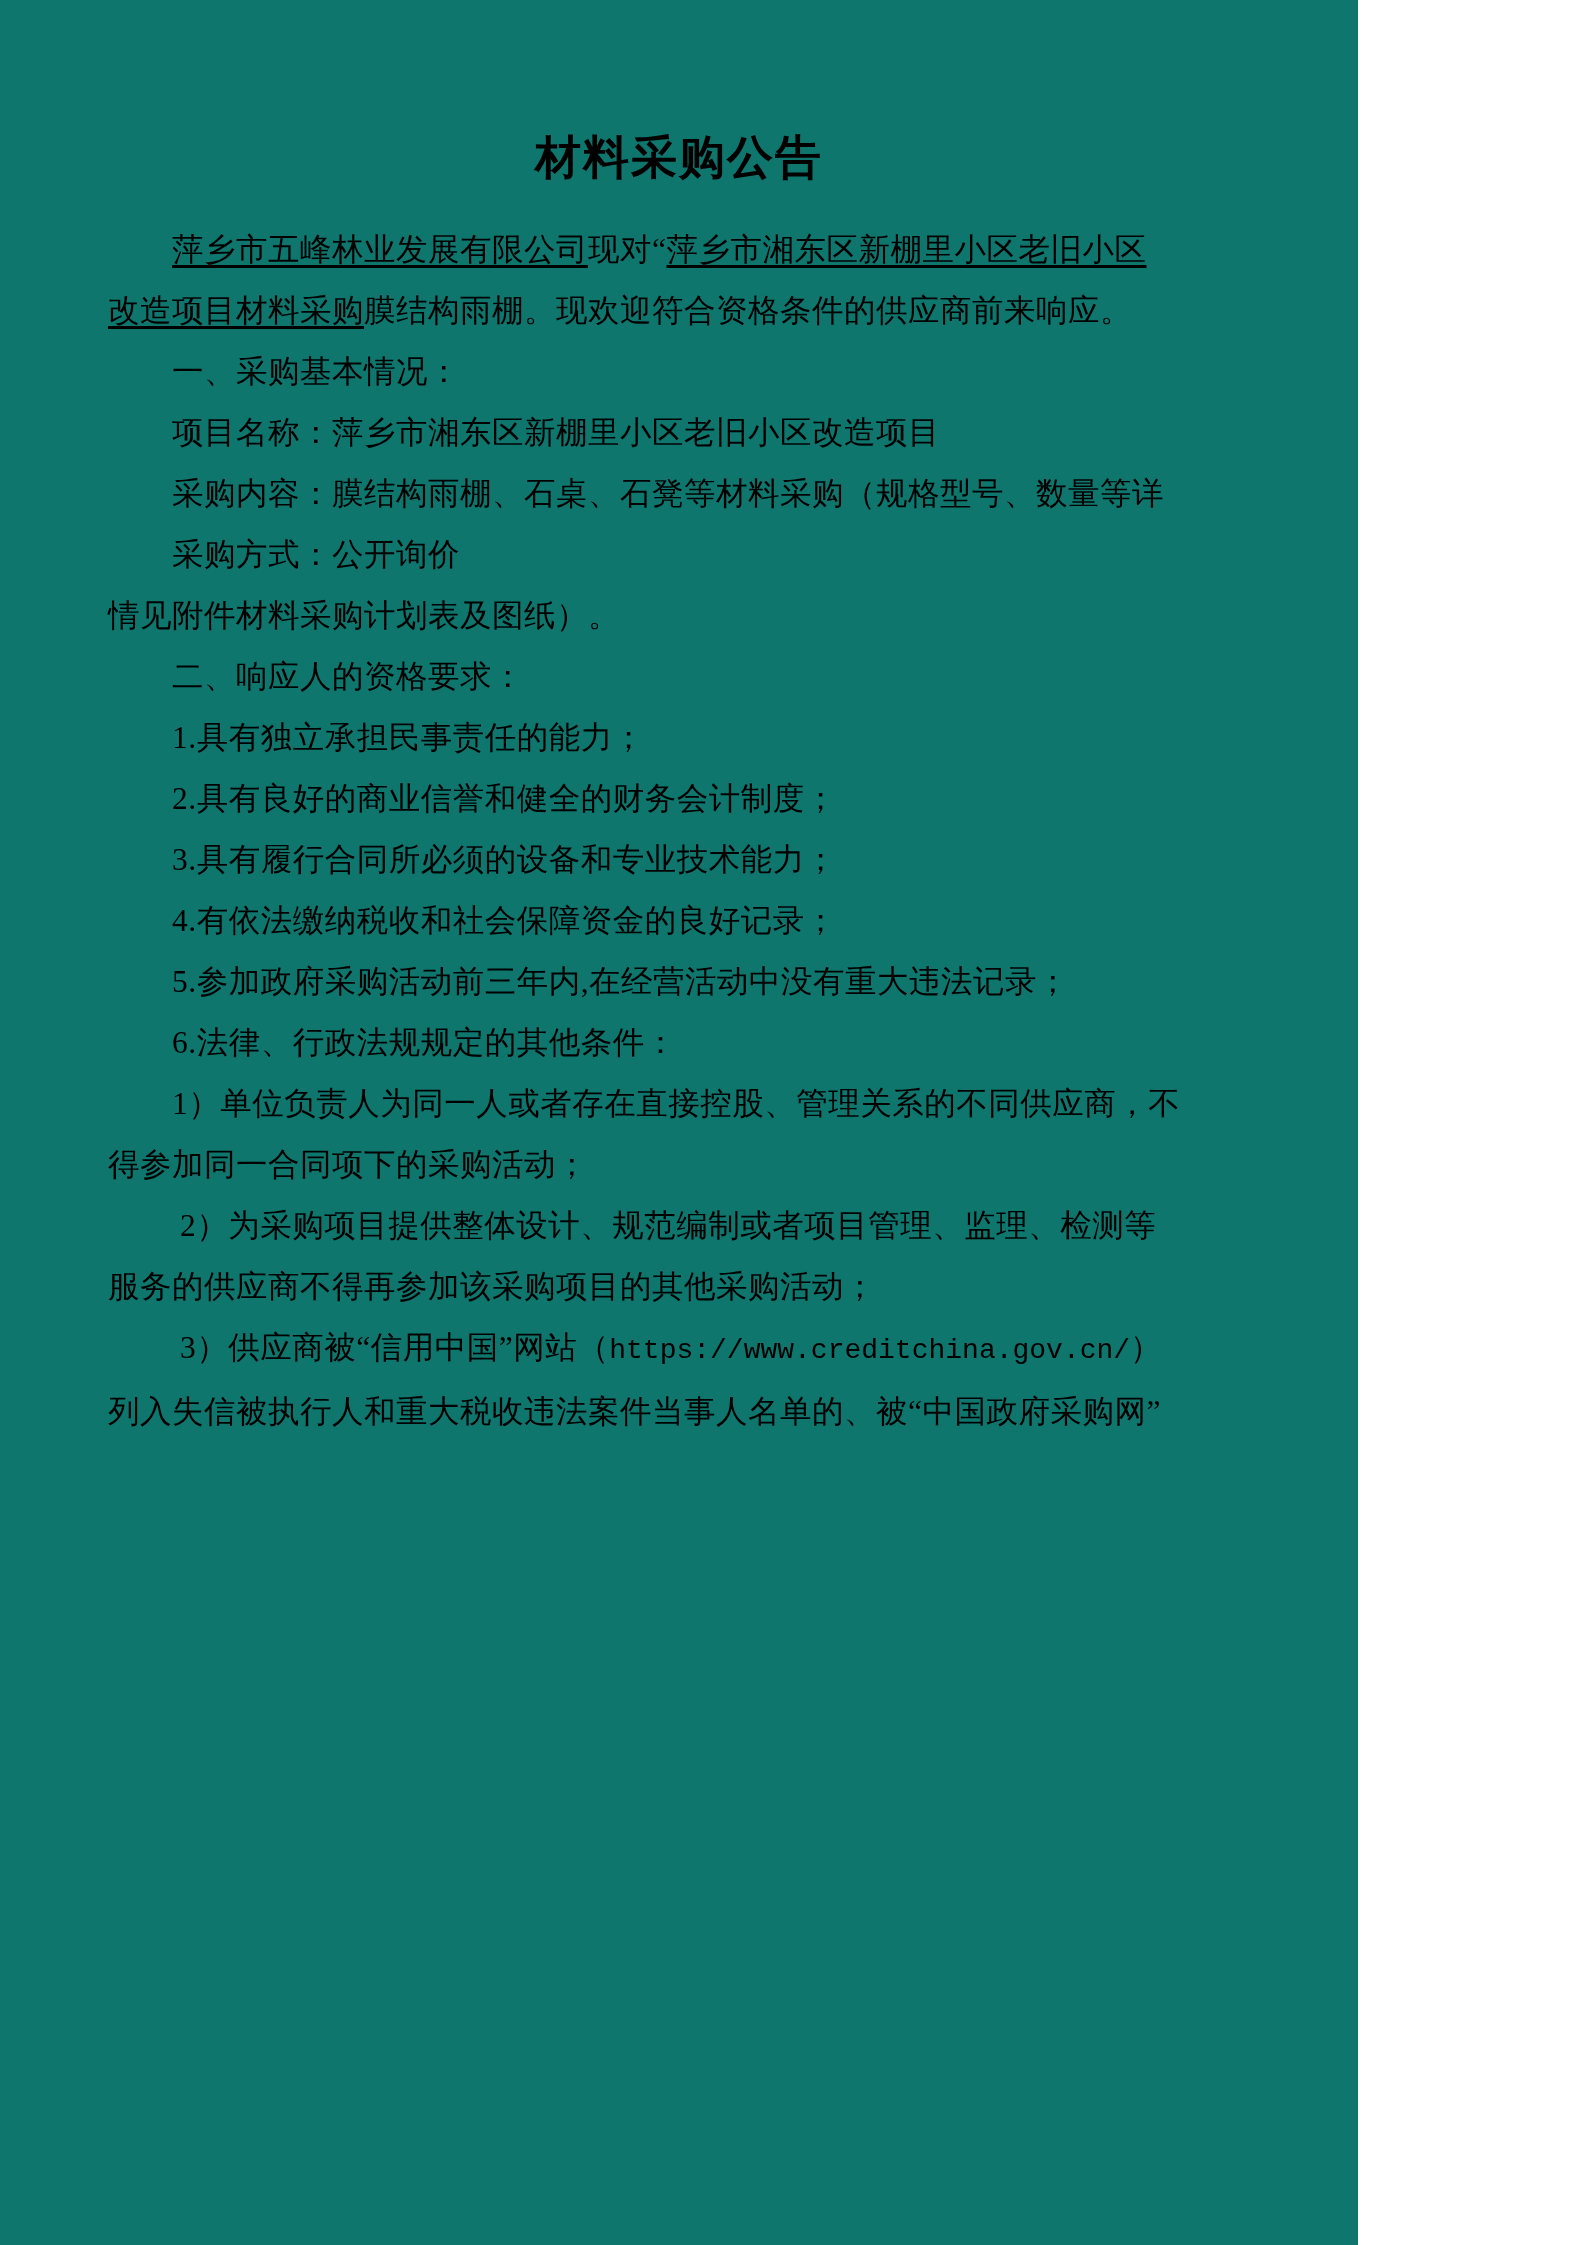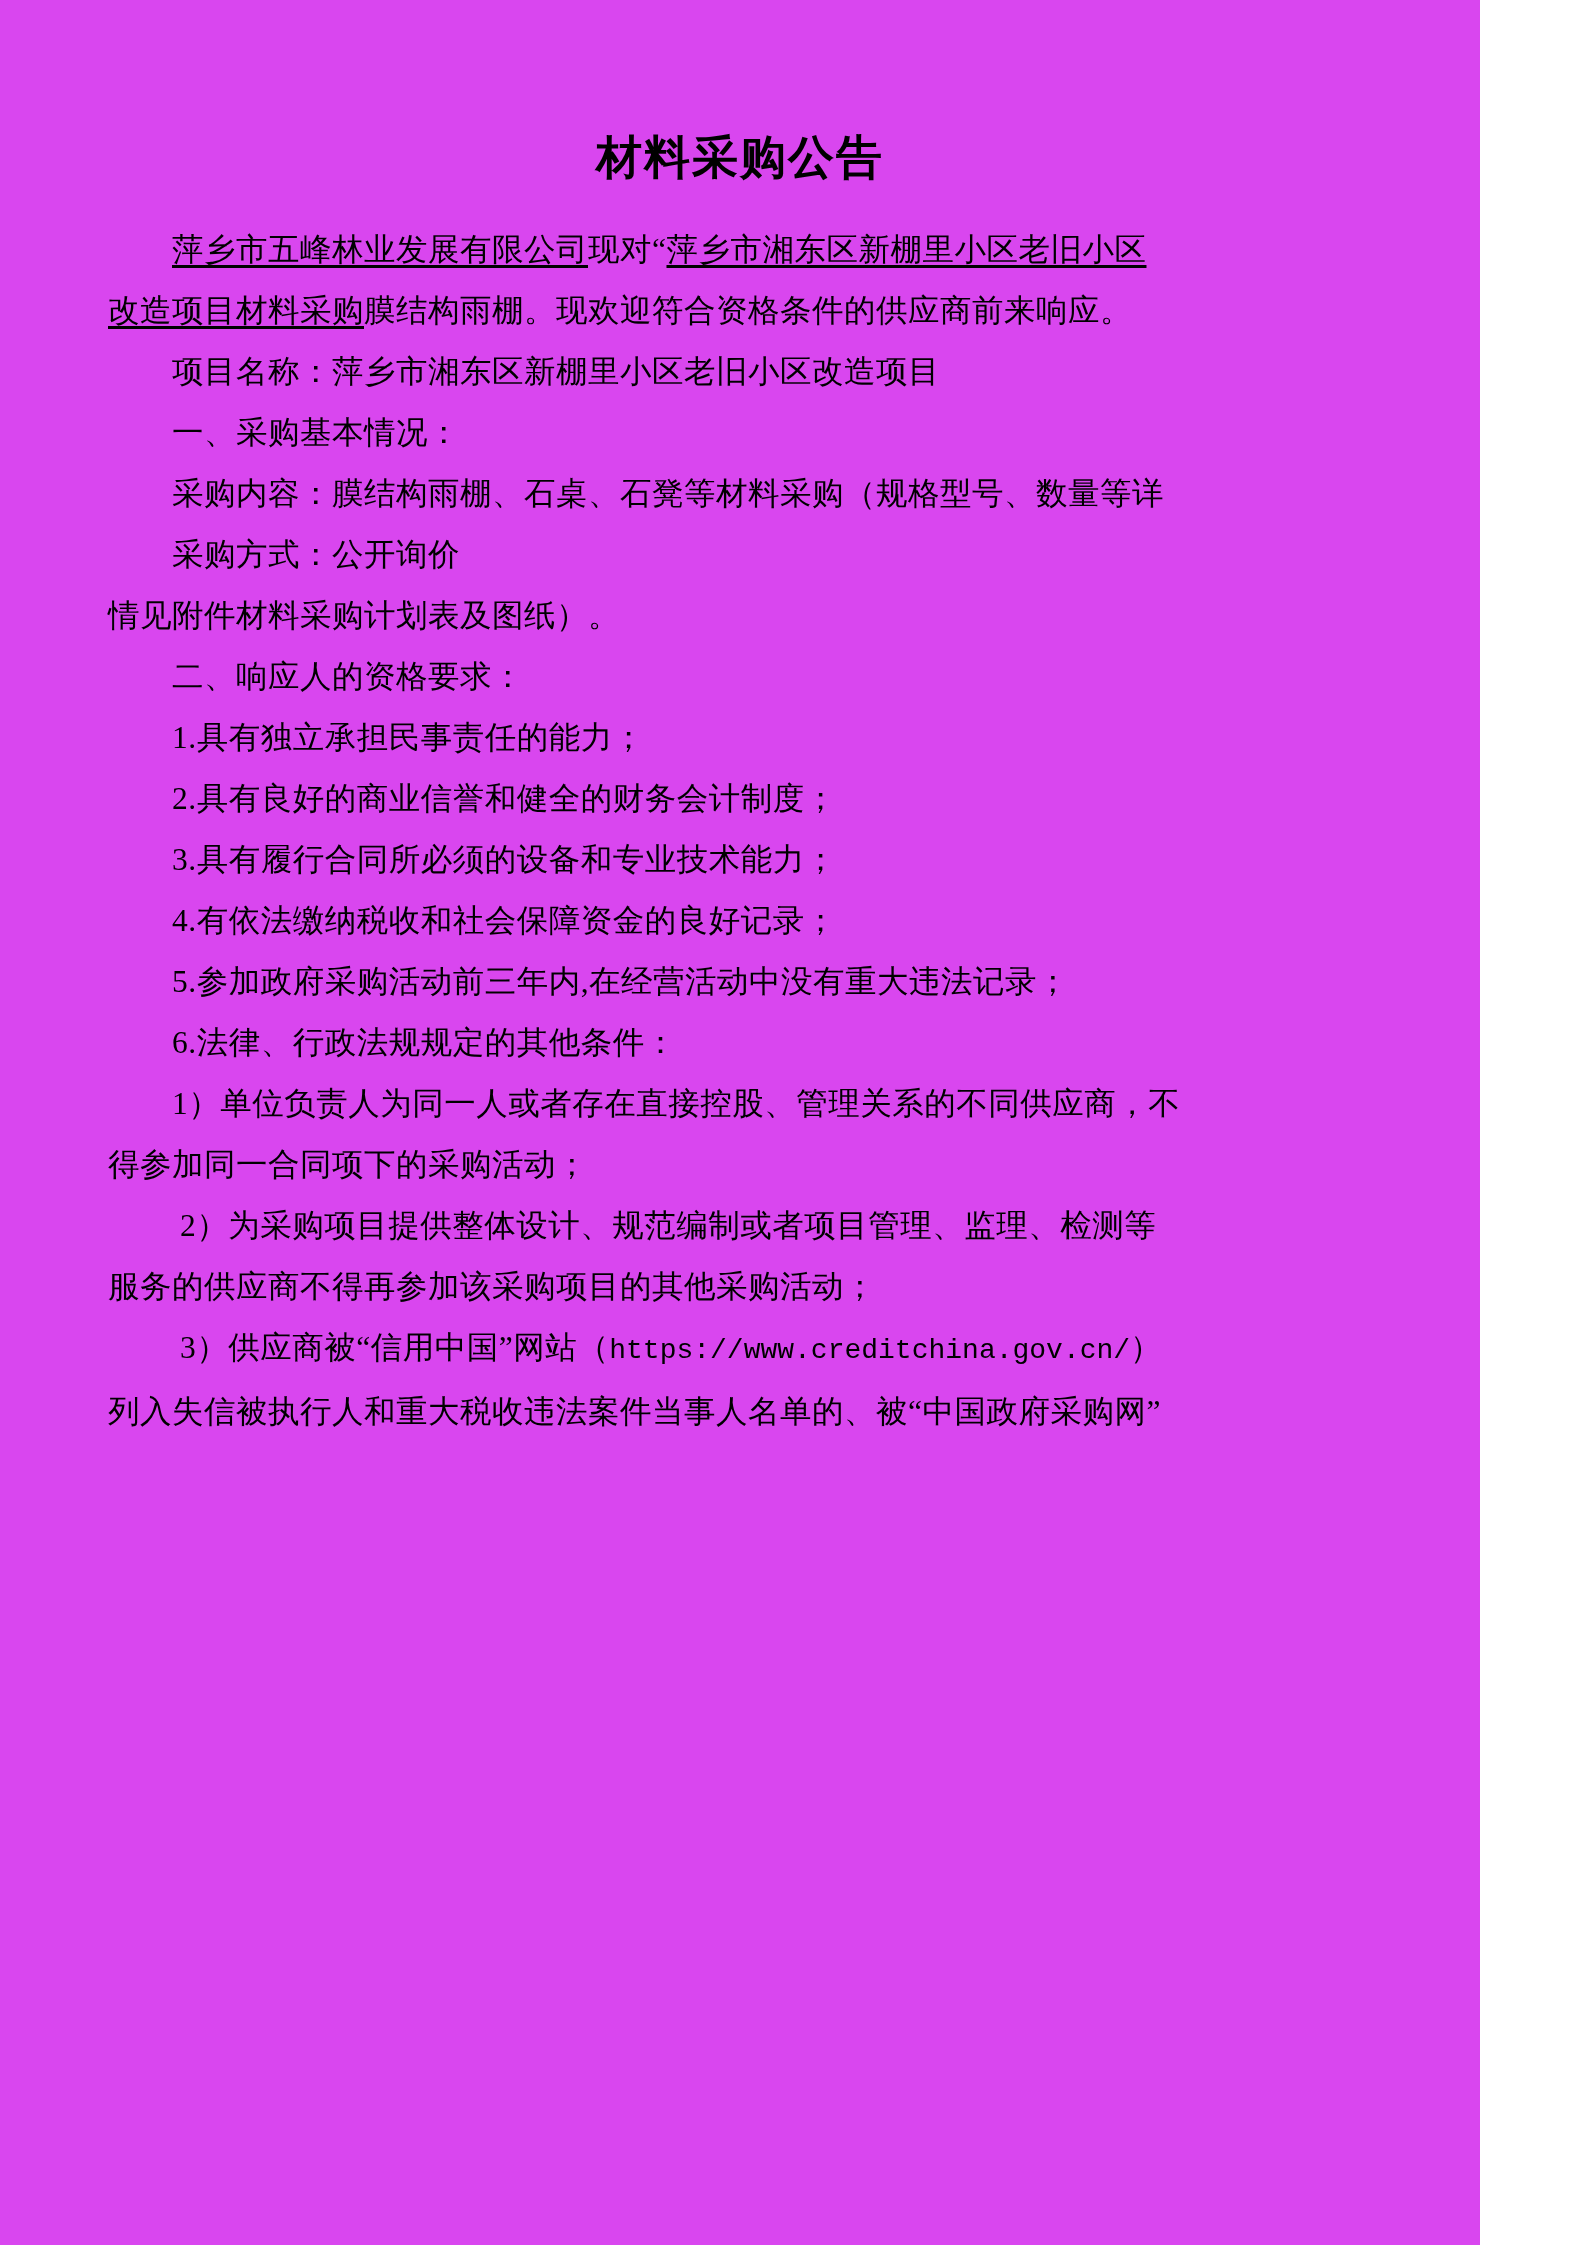--- a/index.html
+++ b/index.html
@@ -7,25 +7,25 @@
     padding: 0;
     background: #ffffff;
   }
   body {
     width: 1587px;
     min-height: 2245px;
     font-family: "Liberation Serif", "DejaVu Serif", serif;
     color: #000000;
   }
   .page {
-    width: 1480px;
+    width: 1358px;
     min-height: 2245px;
     box-sizing: border-box;
     padding: 110px 108px 60px 108px;
-    background: #d946ef;
+    background: #0f766e;
   }
   .doc-title {
     text-align: center;
     font-family: "DejaVu Sans", "Liberation Sans", sans-serif;
     font-weight: bold;
     font-size: 46px;
     letter-spacing: 2px;
     margin: 20px 0 34px 0;
     line-height: 1.2;
   }
@@ -57,23 +57,23 @@
 <body>
 
 <div class="page">
 
   <h1 class="doc-title">材料采购公告</h1>
 
   <p class="para indent2"><span class="u">萍乡市五峰林业发展有限公司</span><span>现对</span><span>“</span><span class="u">萍乡市湘东区新棚里小区老旧小区</span></p>
 
   <p class="para"><span class="u">改造项目材料采购</span><span>膜结构雨棚。现欢迎符合资格条件的供应商前来响应。</span></p>
 
+  <p class="para indent2">一、采购基本情况：</p>
+
   <p class="para indent2">项目名称：萍乡市湘东区新棚里小区老旧小区改造项目</p>
-
-  <p class="para indent2">一、采购基本情况：</p>
   <p class="para indent2">采购内容：膜结构雨棚、石桌、石凳等材料采购（规格型号、数量等详</p>
 
   <p class="para indent2">采购方式：公开询价</p>
   <p class="para">情见附件材料采购计划表及图纸）。</p>
 
   <p class="para indent2">二、响应人的资格要求：</p>
 
   <p class="para indent2">1.具有独立承担民事责任的能力；</p>
   <p class="para indent2">2.具有良好的商业信誉和健全的财务会计制度；</p>
   <p class="para indent2">3.具有履行合同所必须的设备和专业技术能力；</p>

